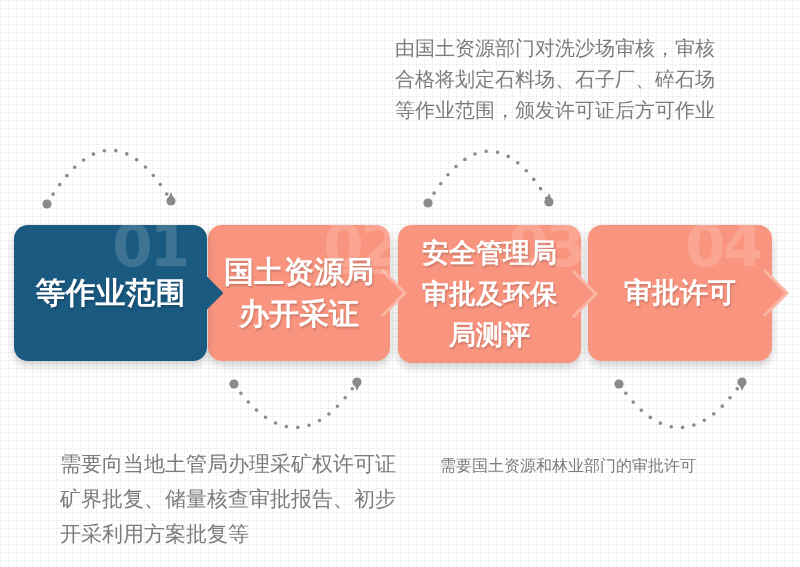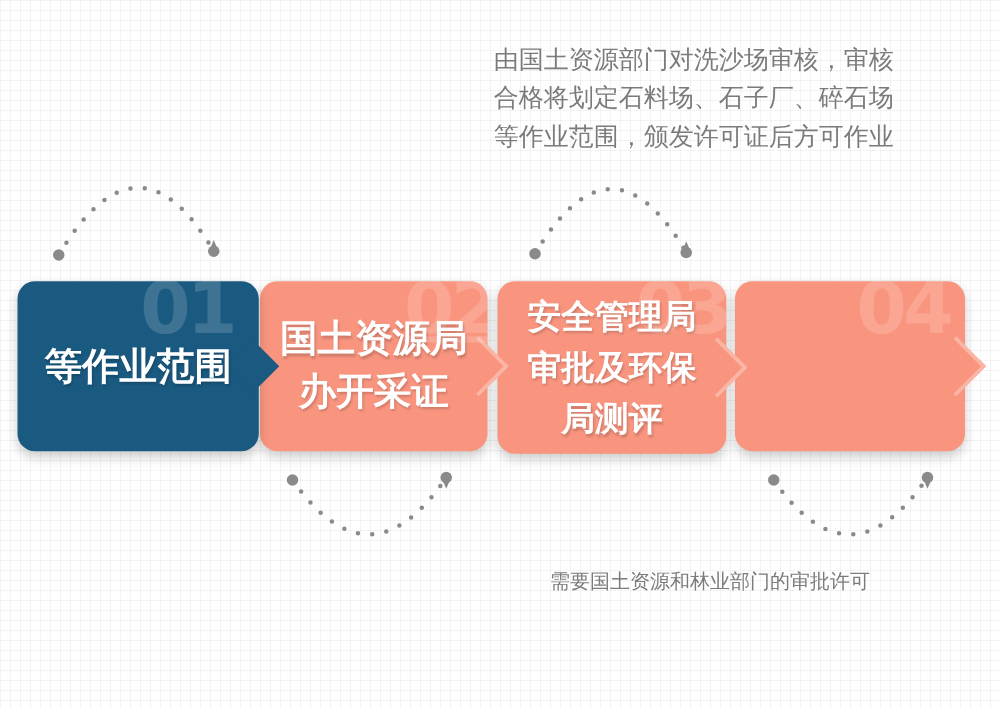--- a/index.html
+++ b/index.html
@@ -80,20 +80,23 @@
       <path d="M 354 384 L 357 391 L 360 384 Z"></path>
       <circle cx="619" cy="384" r="4.6"></circle>
       <circle cx="742" cy="382" r="4.6"></circle>
       <path d="M 739 384 L 742 391 L 745 384 Z"></path>
     </g>
   </svg>
 
   <div class="note tr">由国土资源部门对洗沙场审核，审核
 合格将划定石料场、石子厂、碎石场
 等作业范围，颁发许可证后方可作业</div>
+  <div class="note bl">需要向当地土管局办理采矿权许可证
+矿界批复、储量核查审批报告、初步
+开采利用方案批复等</div>
   <div class="note br">需要国土资源和林业部门的审批许可</div>
 
   <div class="step s1">
     <div class="clip">
       <span class="num">01</span>
     </div>
     <span class="arrow"></span>
     <div class="label">等作业范围</div>
   </div>
 
@@ -114,15 +117,16 @@
     <div class="label">安全管理局
 审批及环保
 局测评</div>
   </div>
 
   <div class="step s4">
     <div class="clip">
       <span class="num">04</span>
     </div>
     <span class="arrow"></span>
+    <div class="label">审批许可</div>
   </div>
 
 </div>
 
 </body></html>

